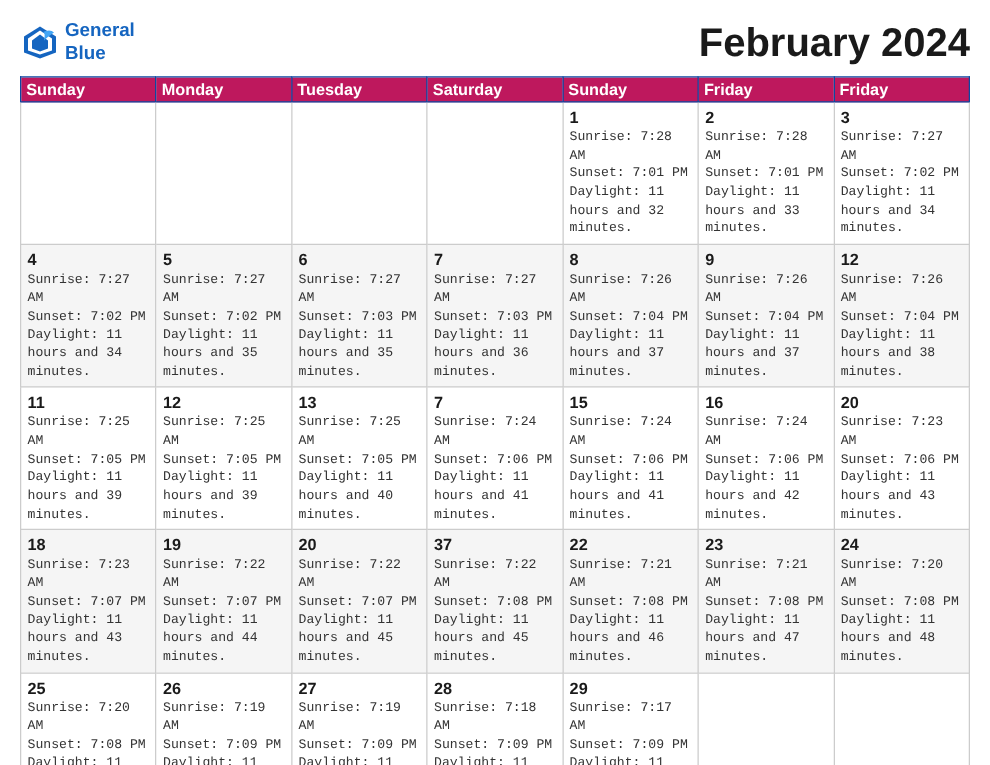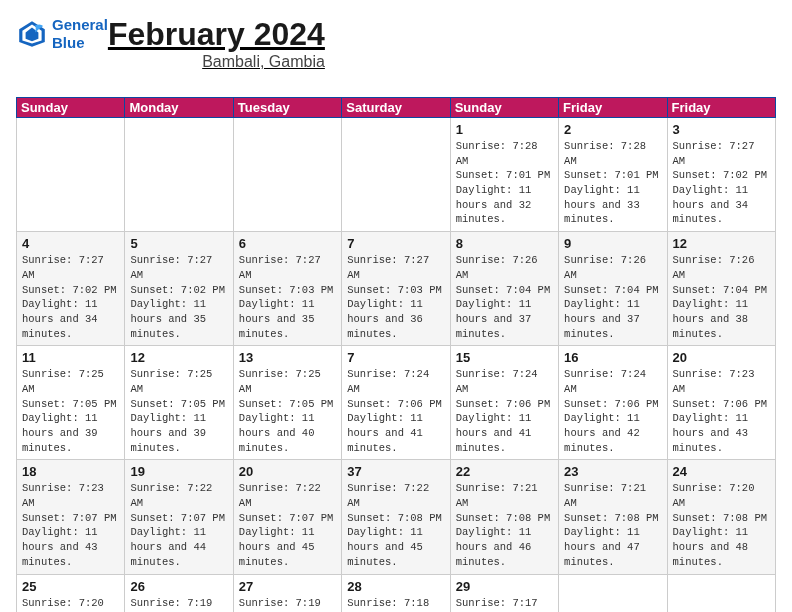--- a/index.html
+++ b/index.html
@@ -5,35 +5,35 @@
     * { box-sizing: border-box; margin: 0; padding: 0; }
     body {
       font-family: Arial, sans-serif;
       background: #fff;
       width: 792px;
       min-height: 612px;
       padding: 16px;
     }
     .header {
       display: flex;
+      justify-content: space-between;
       align-items: flex-start;
-      margin-bottom: 26px;
+      margin-bottom: 8px;
     }
     .logo {
       display: flex;
       align-items: center;
       gap: 4px;
     }
     .logo-icon {
       width: 32px;
       height: 32px;
     }
     .title-block {
       text-align: right;
-      text-decoration: underline;
     }
     .month-year {
       font-size: 32px;
       font-weight: bold;
       color: #1a1a1a;
     }
     .location {
       font-size: 16px;
       color: #444;
     }
@@ -91,21 +91,20 @@
 
       <path d="M22 10 Q30 6 34 10 Q28 14 24 18 Q26 8 22 10Z" fill="#42a5f5"></path>
     </svg>
     <div>
       <div style="font-size:15px; font-weight:bold; color:#1565c0; line-height:1.2">General</div>
       <div style="font-size:15px; font-weight:bold; color:#1565c0; line-height:1.2">Blue</div>
     </div>
   </div>
   <div class="title-block">
     <div class="month-year">February 2024</div>
-    <div class="location">Bambali, Gambia</div>
   </div>
 </div>
 
 <table>
   <thead>
     <tr>
     <th>Sunday</th>
         <th>Monday</th>
         <th>Tuesday</th>
         <th>Saturday</th>

